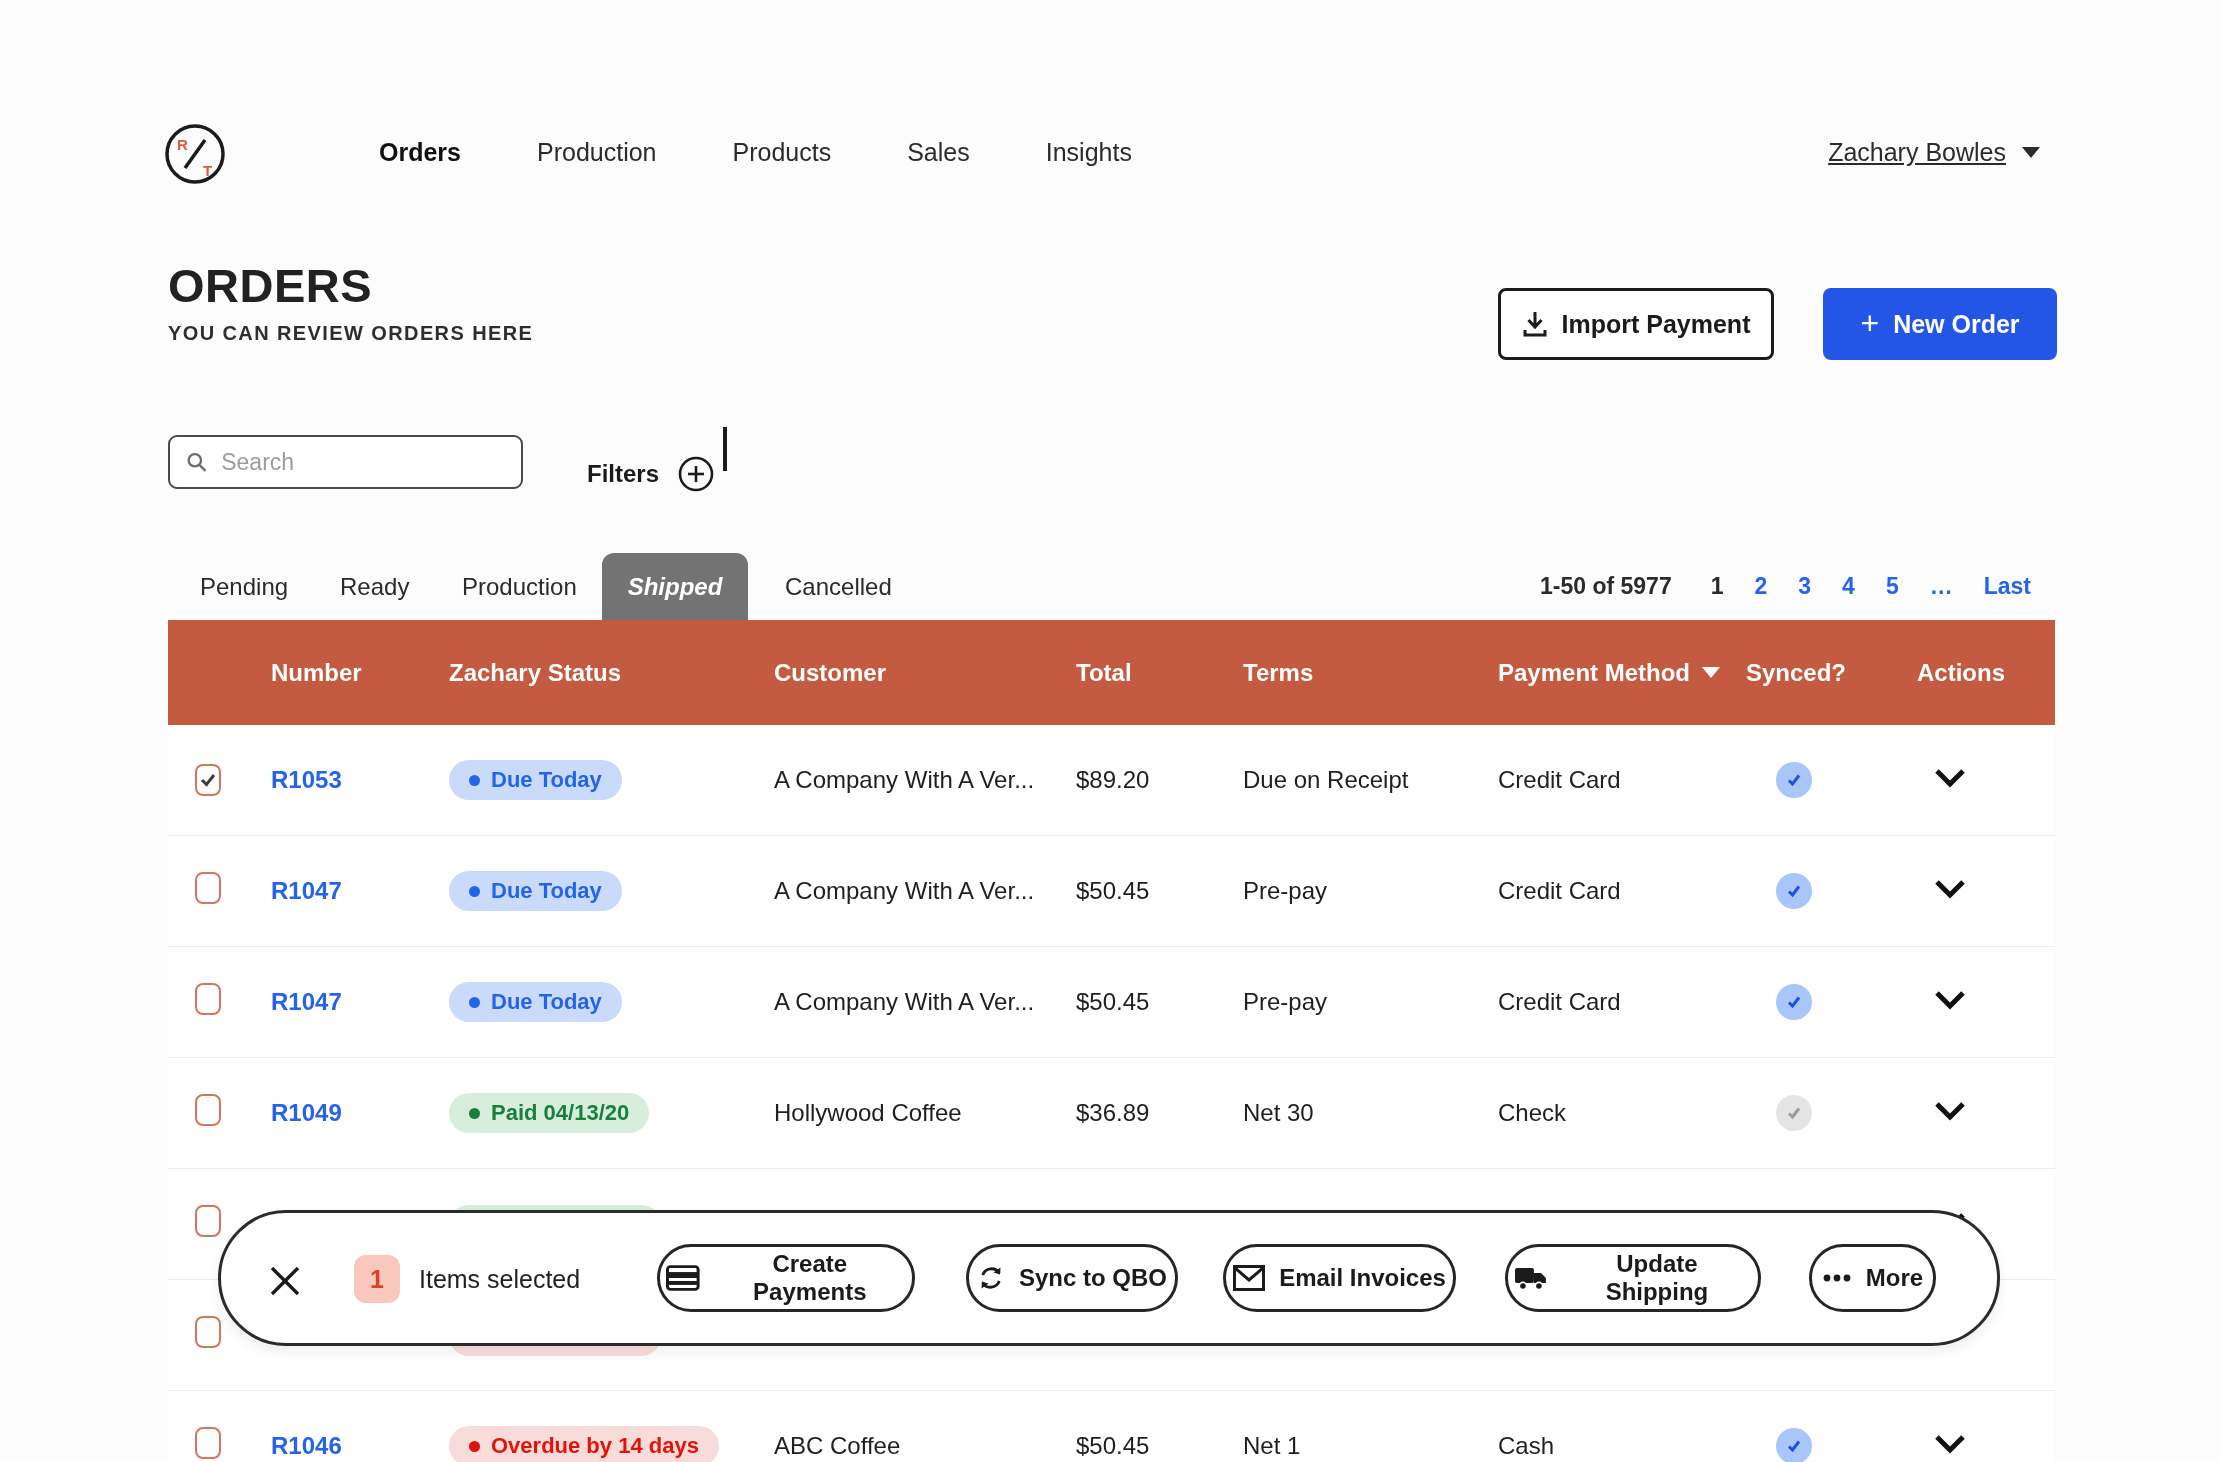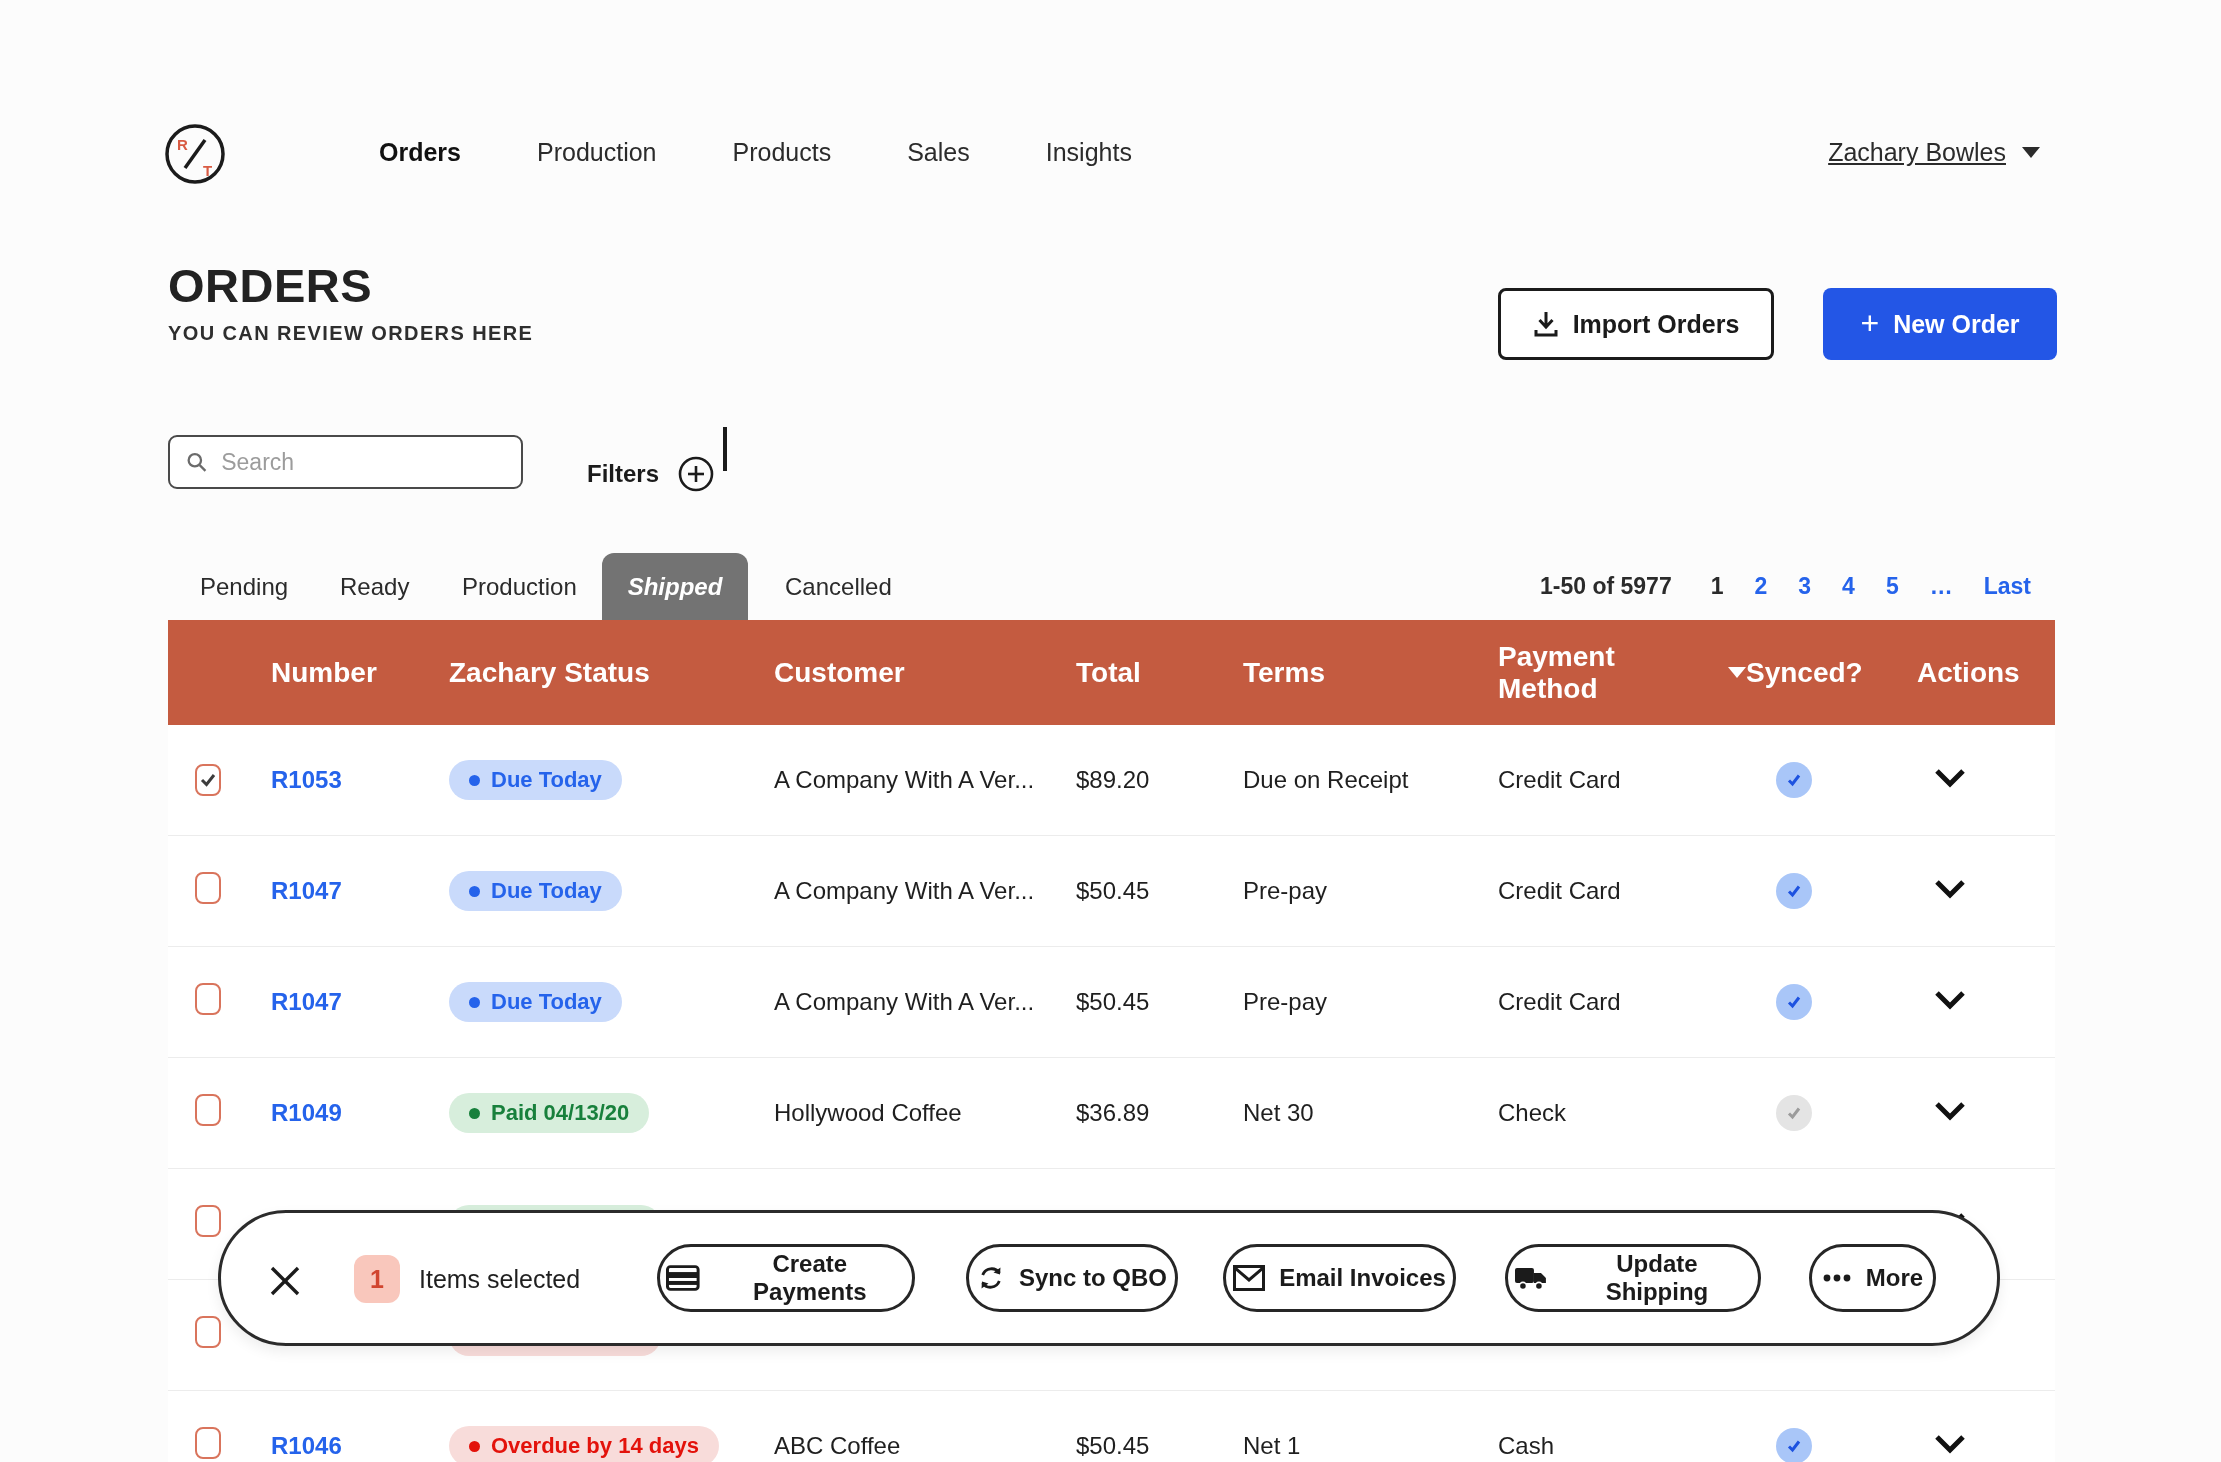--- a/index.html
+++ b/index.html
@@ -58,21 +58,21 @@
     border-radius:12px 12px 0 0;font-style:italic;}
   .pagination{position:absolute;right:24px;top:0;height:67px;display:flex;align-items:center;
     gap:31px;font-size:23px;font-weight:600;}
   .pg-range{color:#2b2b2b;margin-right:8px;}
   .pg-cur{color:#2b2b2b;}
   .pg-link{color:#2563EB;text-decoration:none;cursor:pointer;}
 
   
   .grid-cols{display:grid;grid-template-columns:103px 178px 325px 302px 167px 255px 248px 171px 1fr;
     align-items:center;}
-  .thead{height:105px;background:#C45B40;color:#fff;font-size:28px;font-weight:600;}
+  .thead{height:105px;background:#C45B40;color:#fff;font-size:24px;font-weight:600;}
   .th-bold{font-weight:800;display:flex;align-items:center;gap:12px;}
   .sort-caret{width:0;height:0;border-left:9px solid transparent;border-right:9px solid transparent;
     border-top:11px solid #fff;}
   .hd-checkbox{width:24px;height:30px;background:#fff;border-radius:6px;margin-left:27px;cursor:pointer;}
   .trow{height:110px;background:#fff;border-bottom:1px solid #ECECEC;font-size:24px;color:#1f1f1f;}
   .cbx{width:26px;height:32px;box-sizing:border-box;border:2px solid #D9745C;border-radius:8px;
     background:#fff;display:inline-flex;align-items:center;justify-content:center;margin-left:27px;cursor:pointer;}
   .cbx svg{display:none;}
   .cbx.checked svg{display:block;}
   .rlink{color:#2563EB;font-weight:600;text-decoration:none;cursor:pointer;}
@@ -130,21 +130,21 @@
   <div class="page-title">
     <h1>ORDERS</h1>
     <div class="page-subtitle">YOU CAN REVIEW ORDERS HERE</div>
   </div>
   <div class="head-buttons">
     <button class="btn btn-import">
       <svg width="26" height="28" viewBox="0 0 26 28">
         <path d="M13 2 V15 M6.5 10 L13 17 L19.5 10" fill="none" stroke="#1b1b1b" stroke-width="3"></path>
         <path d="M3 20 V25 H23 V20" fill="none" stroke="#1b1b1b" stroke-width="3"></path>
       </svg>
-      <span>Import Orders</span>
+      <span>Import Payment</span>
     </button>
     <button class="btn btn-new">
       <span class="plus-glyph">+</span>
       <span>New Order</span>
     </button>
   </div>
 
   <div class="search-row">
     <div class="search-box">
       <svg width="24" height="24" viewBox="0 0 24 24">

